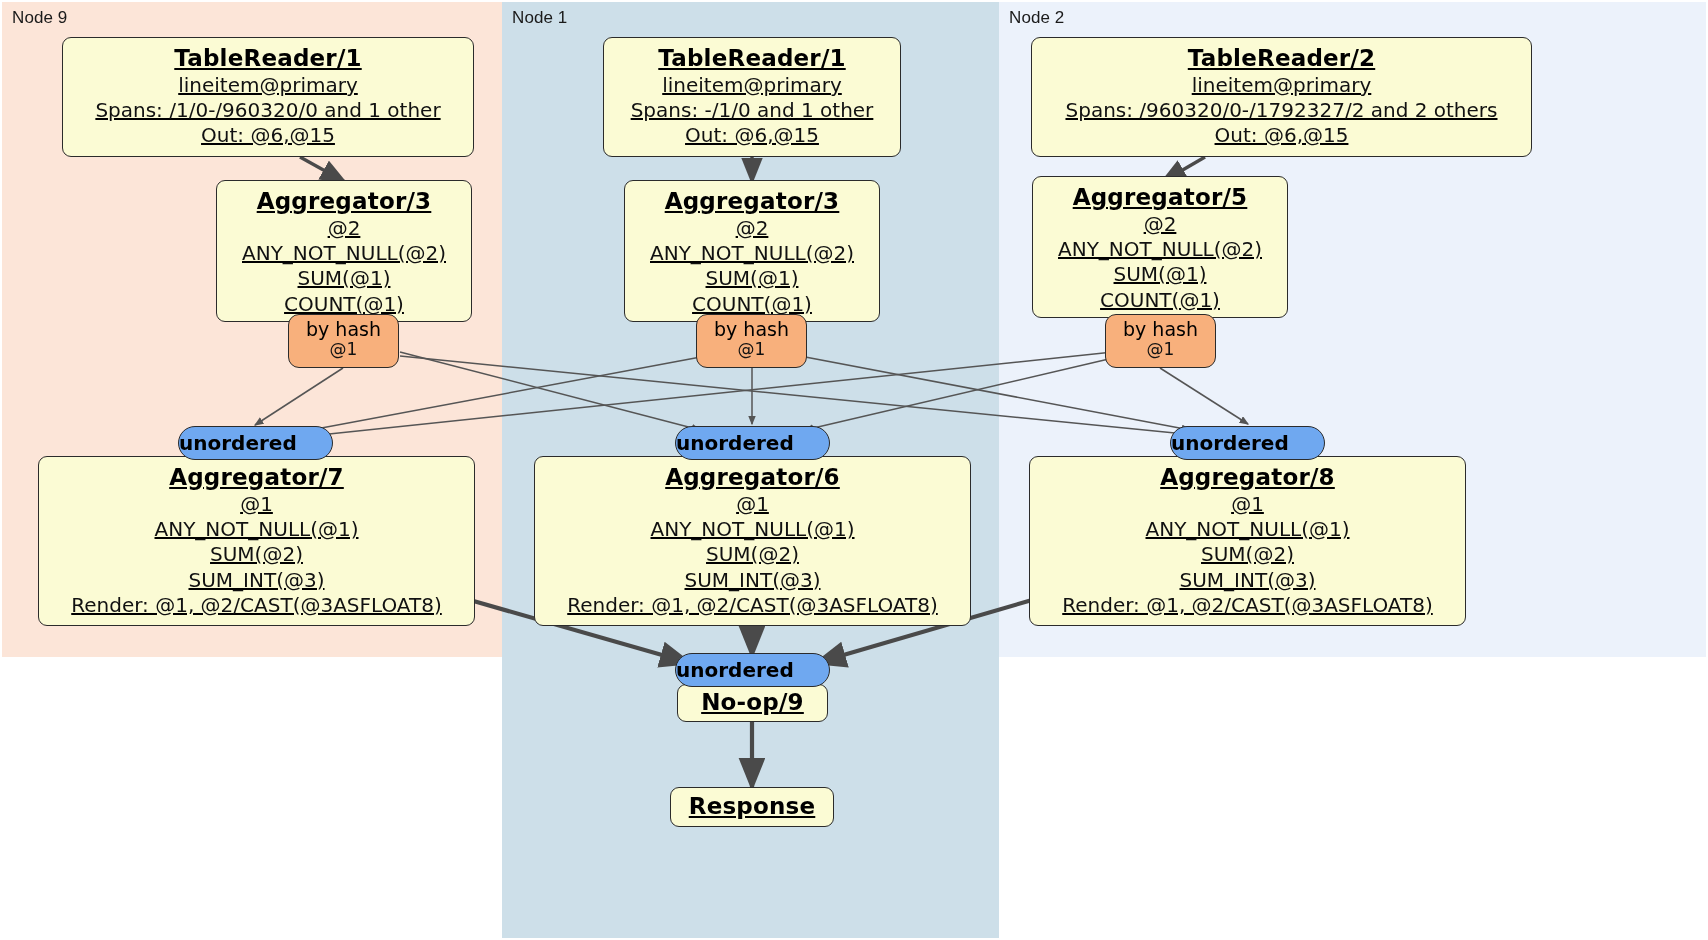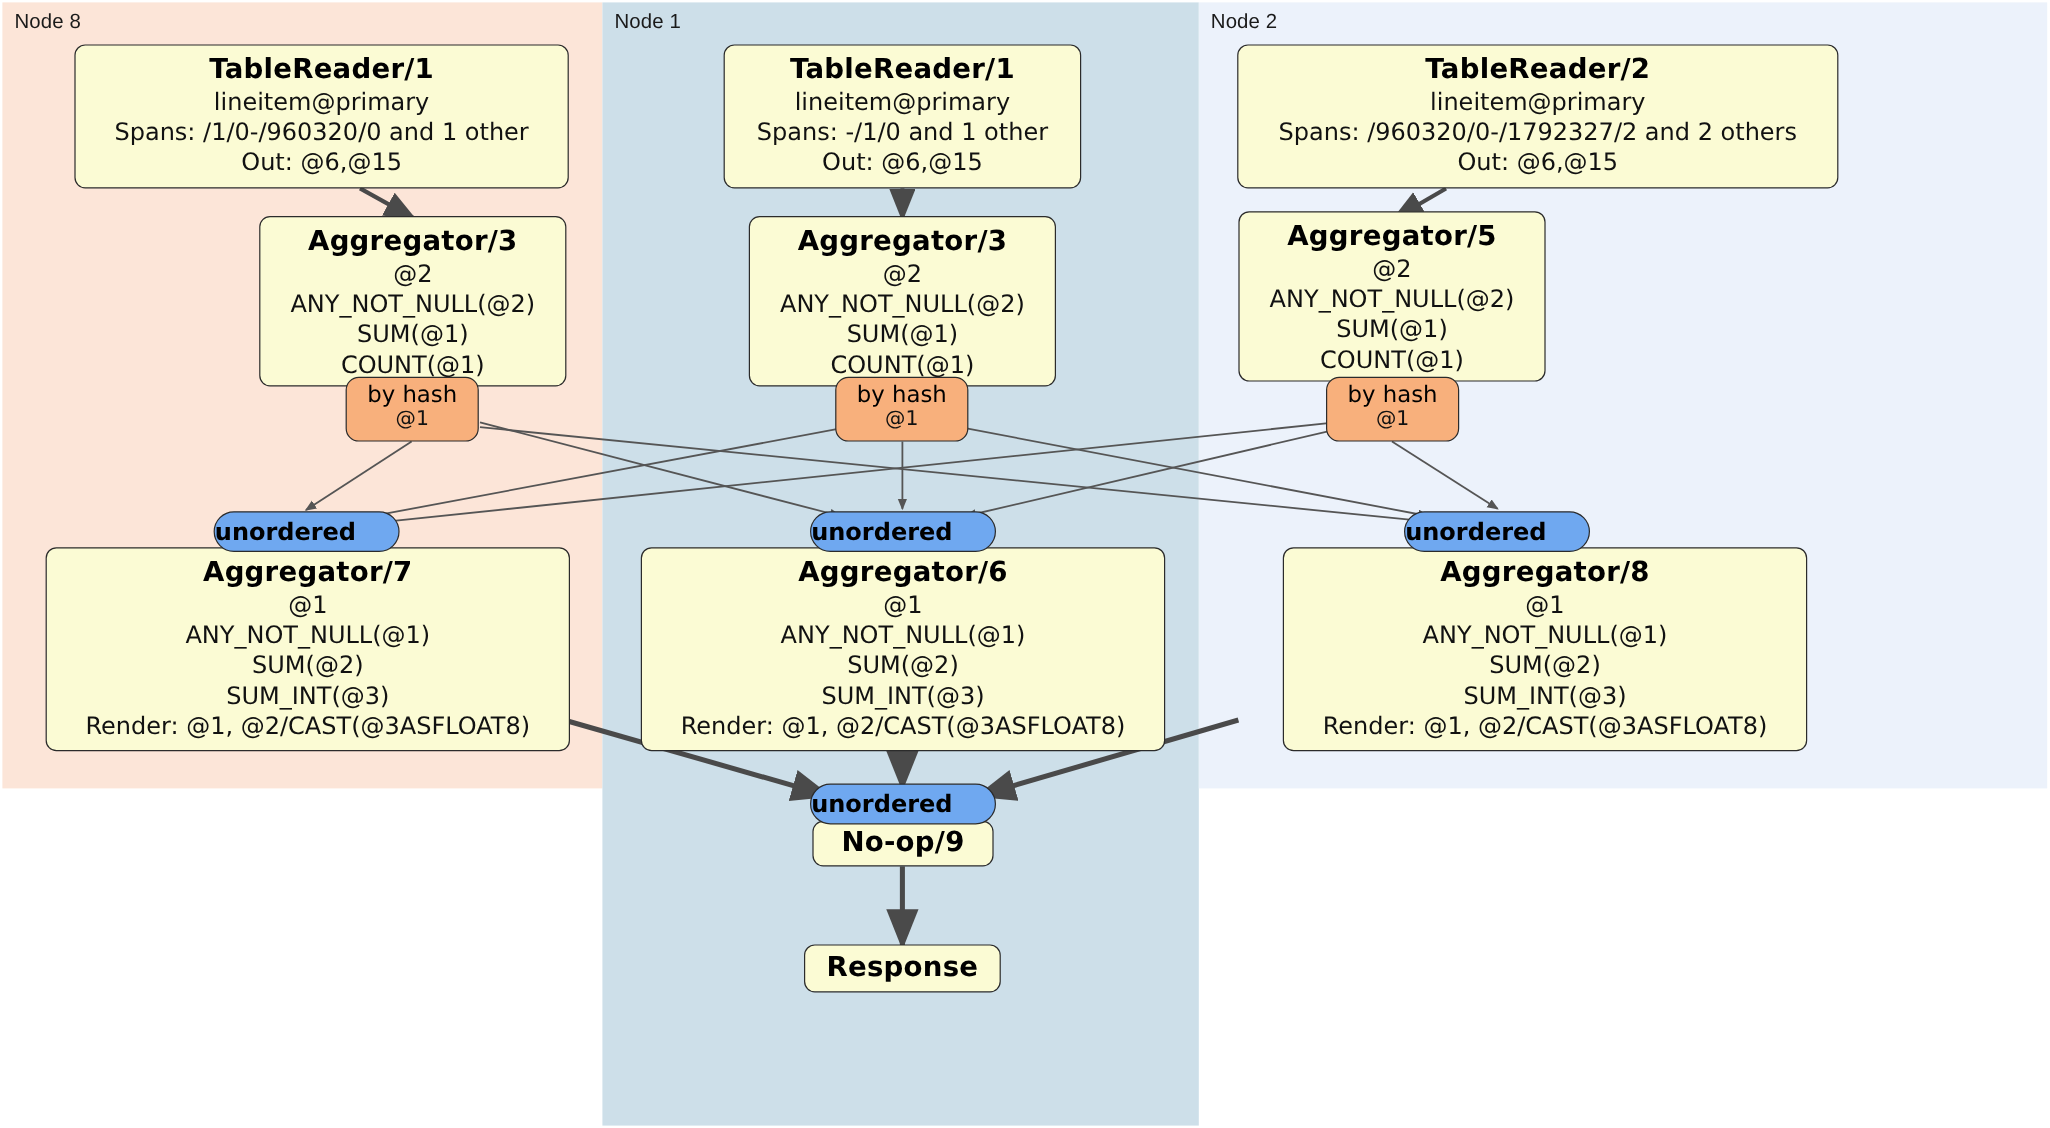--- a/index.html
+++ b/index.html
@@ -22,20 +22,21 @@
 
   
   .proc{
     position:absolute;box-sizing:border-box;
     background:#fbfbd4;
     border:1.6px solid #2b2b2b;
     border-radius:9px;
     text-align:center;
     padding:6px 10px 7px 10px;
     line-height:1.26;
+    text-decoration:underline;
   }
   .proc .title{
     font-weight:bold;font-size:23px;color:#000;
     letter-spacing:.2px;
   }
   .proc .line{font-size:20px;color:#111;white-space:nowrap;}
 
   
   .badge{
     position:absolute;box-sizing:border-box;
@@ -59,21 +60,21 @@
   .badge.sync .b1{font-weight:bold;font-size:20px;color:#000;}
 
   svg.wires{position:absolute;left:0;top:0;width:1708px;height:940px;overflow:visible;}
 </style>
 </head>
 <body>
 
 <div id="stage">
 
   <div class="node-panel" style="left:2px;top:2px;width:500px;height:655px;background:#fce5d8;">
-    <span class="node-label">Node 8</span>
+    <span class="node-label">Node 9</span>
   </div>
 
   <div class="node-panel" style="left:502px;top:2px;width:497px;height:936px;background:#cddfe9;">
     <span class="node-label">Node 1</span>
   </div>
 
   <div class="node-panel" style="left:999px;top:2px;width:707px;height:655px;background:#ecf2fb;">
     <span class="node-label">Node 2</span>
   </div>
 
@@ -213,21 +214,21 @@
 
   <div class="badge hash" style="left:1105px;top:314px;width:111px;height:54px;">
     <div class="b1">by hash</div>
     <div class="b2">@1</div>
   </div>
 
   <div class="badge sync" style="left:1170px;top:426px;width:155px;height:34px;">
     <div class="b1">unordered</div>
   </div>
 
-  <div class="proc" style="left:1029px;top:456px;width:437px;height:170px;margin-left:40px;">
+  <div class="proc" style="left:1029px;top:456px;width:437px;height:170px;">
     <div class="title">Aggregator/8</div>
     <div class="line">@1</div>
     <div class="line">ANY_NOT_NULL(@1)</div>
     <div class="line">SUM(@2)</div>
     <div class="line">SUM_INT(@3)</div>
     <div class="line">Render: @1, @2/CAST(@3ASFLOAT8)</div>
   </div>
 
 </div>
 

